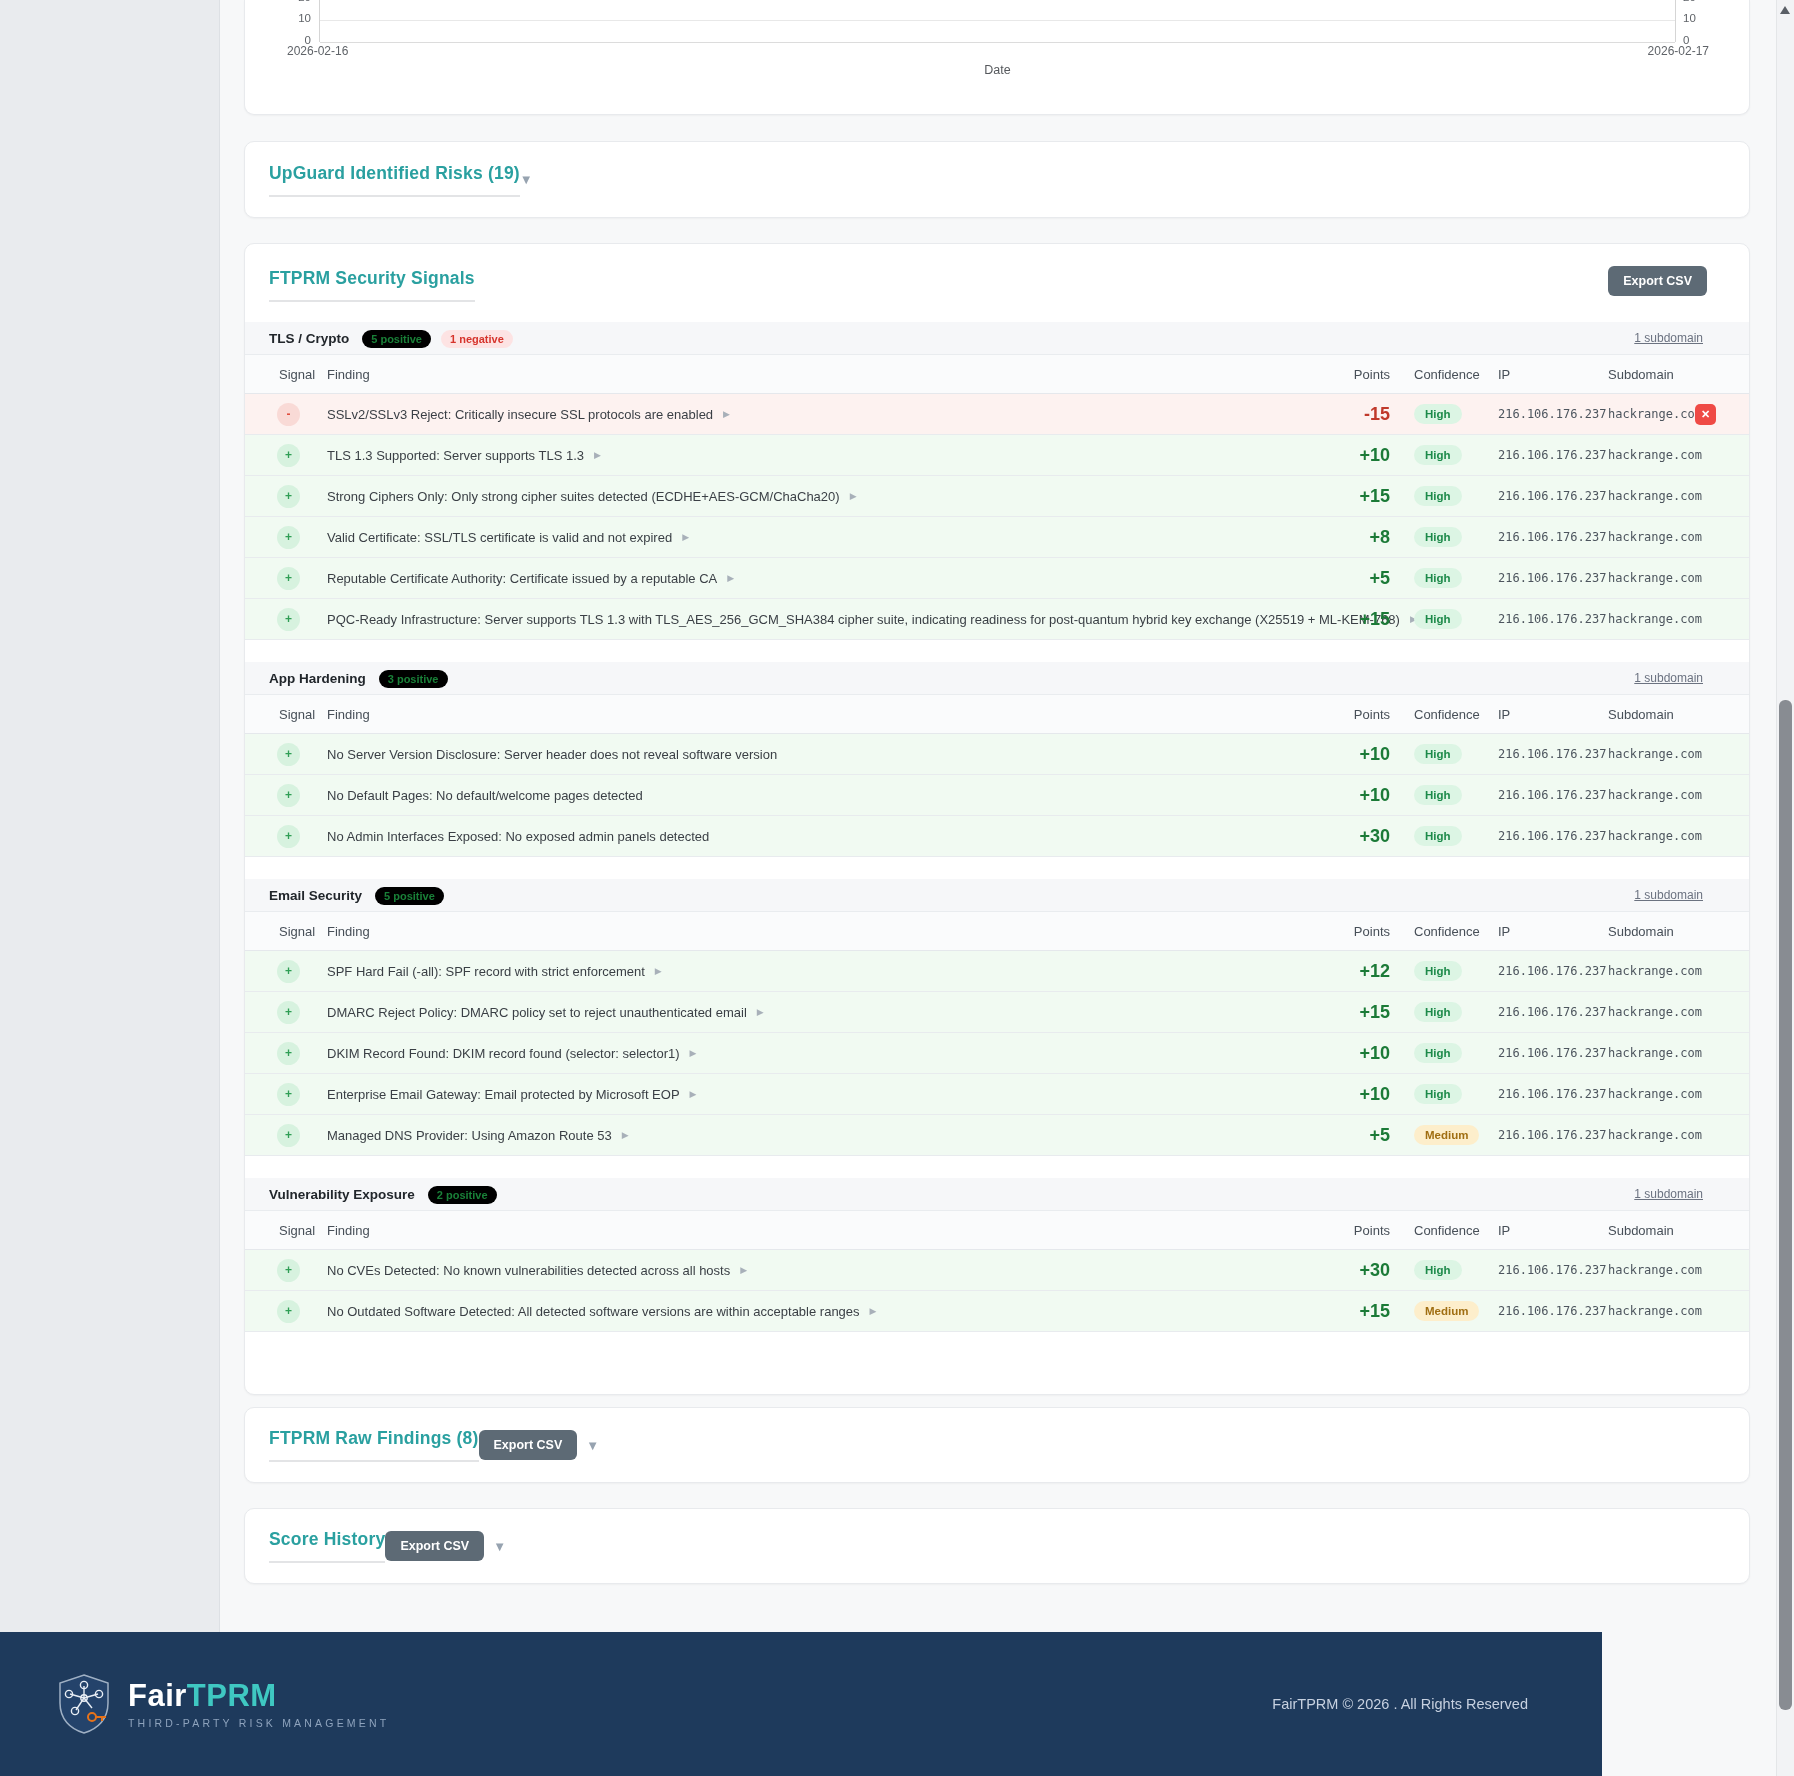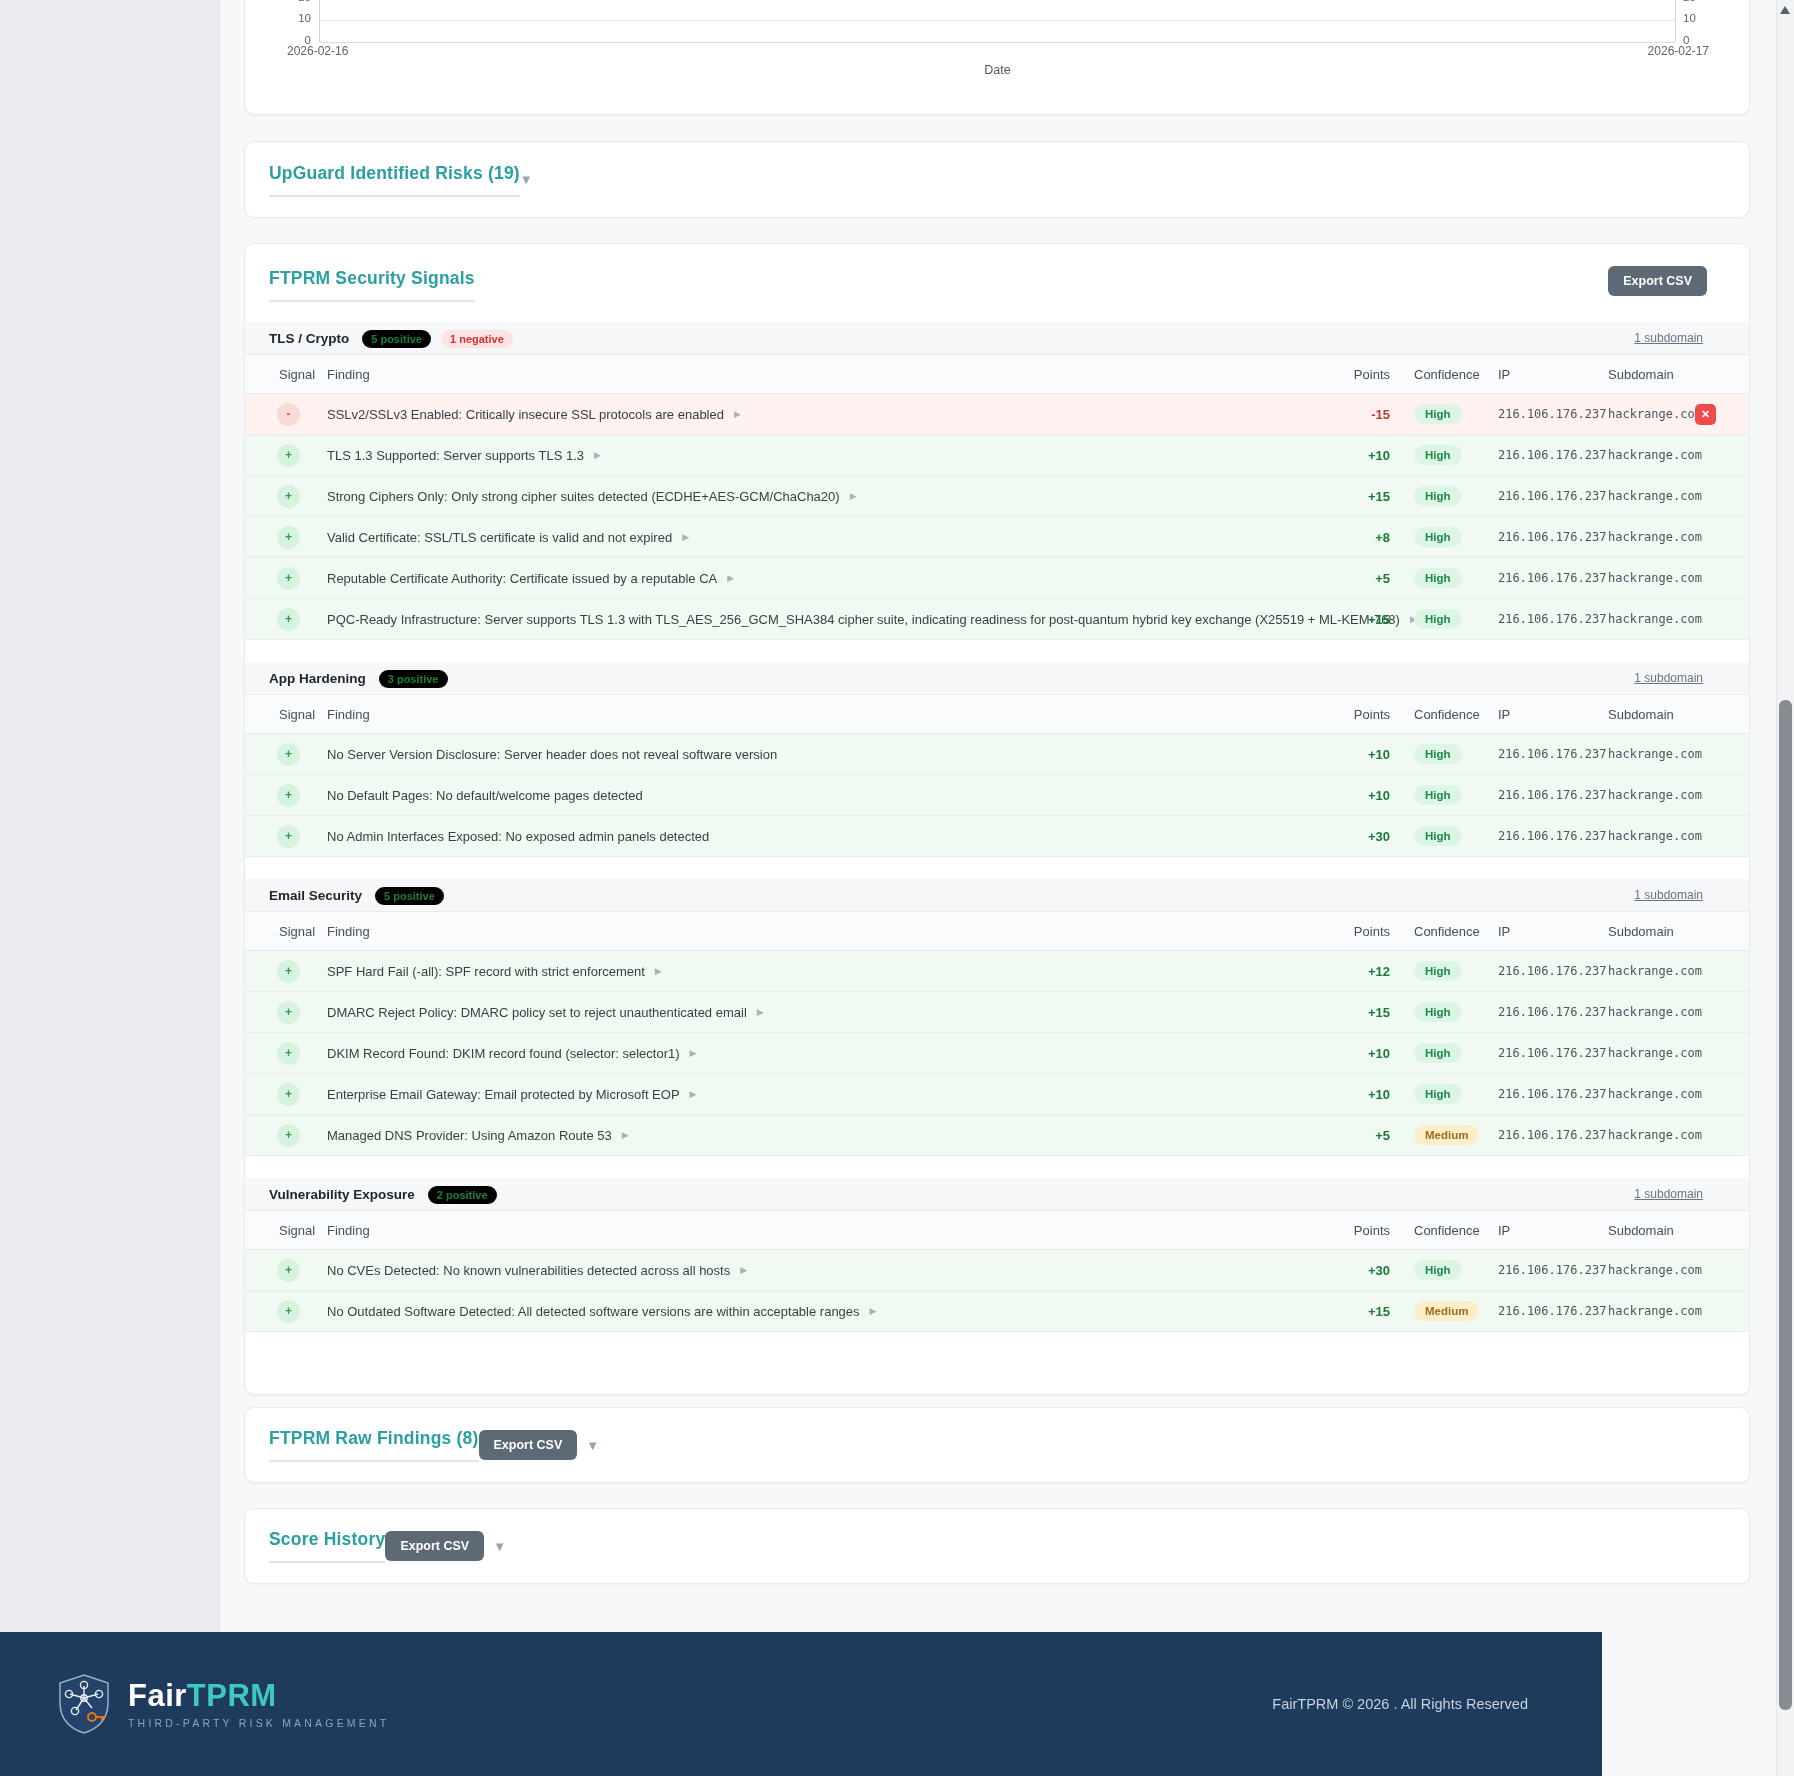--- a/index.html
+++ b/index.html
@@ -73,21 +73,21 @@
   .t-row.positive { background:#f1faf2; }
   .t-row.negative { background:#fdf2f0; }
   .sig-badge { width:23px; height:23px; border-radius:50%; display:flex;
     align-items:center; justify-content:center; font-size:12px;
     font-weight:bold; margin-left:8px; }
   .sig-badge.positive { background:#d7f2df; color:#2f9e55; }
   .sig-badge.negative { background:#f9dad6; color:#e04f3f; }
   .finding-cell { display:flex; align-items:center; gap:10px;
     color:#3a3f45; white-space:nowrap; overflow:visible; }
   .arrow-icon { color:#a8b0b9; font-size:9px; flex:0 0 auto; }
-  .points { text-align:right; font-weight:bold; font-size:13px; }
+  .points { text-align:right; font-weight:bold; font-size:18px; }
   .points.positive { color:#1b7a37; }
   .points.negative { color:#c0392b; }
   .conf-cell { padding-left:24px; }
   .conf-badge { display:inline-block; font-size:11.5px; font-weight:bold;
     border-radius:10px; padding:4px 11px; }
   .conf-badge.high { background:#dcf5e4; color:#1d8a4a; }
   .conf-badge.medium { background:#fdeecb; color:#a06e12; }
   .mono { font-family:"DejaVu Sans Mono", monospace; font-size:12px; color:#4d555e; }
   .x-btn { width:21px; height:21px; border:none; border-radius:5px;
     background:#ef4a45; color:#fff; font-size:11px; font-weight:bold;
@@ -165,21 +165,21 @@
       <span>IP</span>
       <span>Subdomain</span>
       <span></span>
     </div>
     <div>
   <div class="grid7 t-row negative">
     <div>
                 <span class="sig-badge negative">-</span>
               </div>
     <div class="finding-cell">
-      <span class="f-text">SSLv2/SSLv3 Enabled: Critically insecure SSL protocols are enabled</span>
+      <span class="f-text">SSLv2/SSLv3 Reject: Critically insecure SSL protocols are enabled</span>
       <span class="arrow-icon">▶</span>
     </div>
     <div class="points negative">-15</div>
     <div class="conf-cell"><span class="conf-badge high">High</span></div>
     <div class="mono ip-cell">216.106.176.237</div>
     <div class="mono sub-cell">hackrange.com</div>
     <div>
                 <button class="x-btn">✕</button>
               </div>
   </div>

